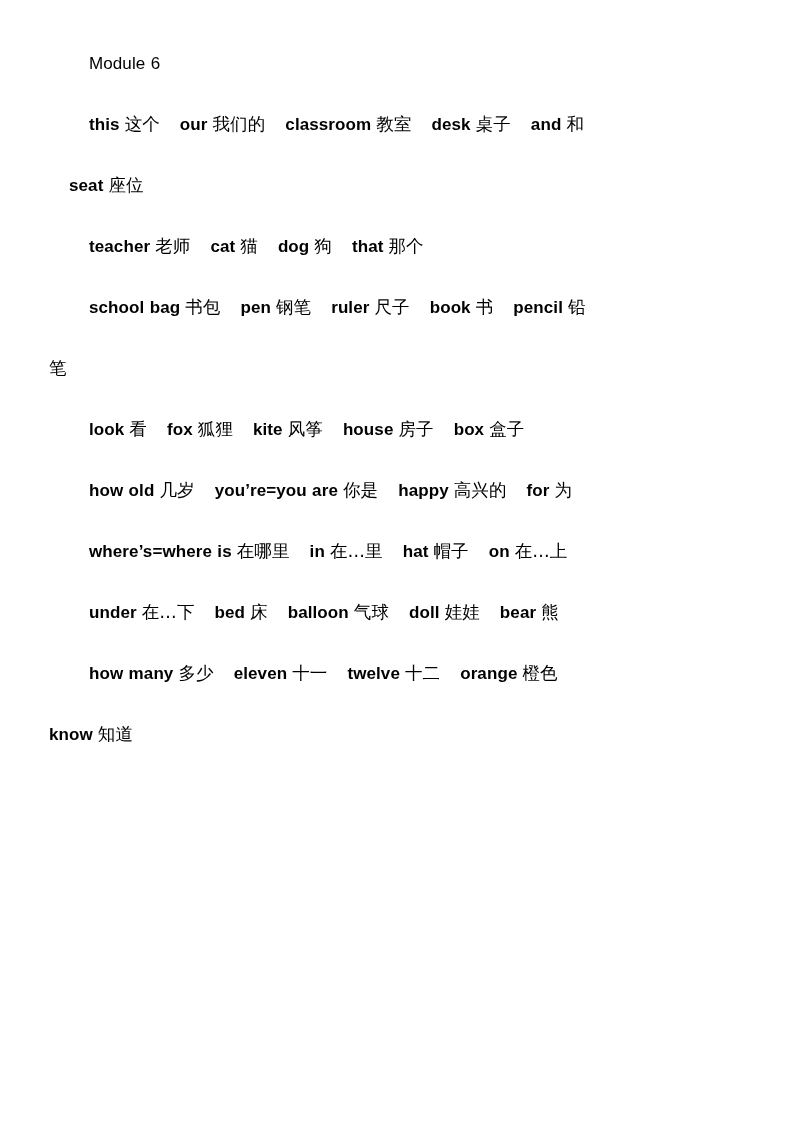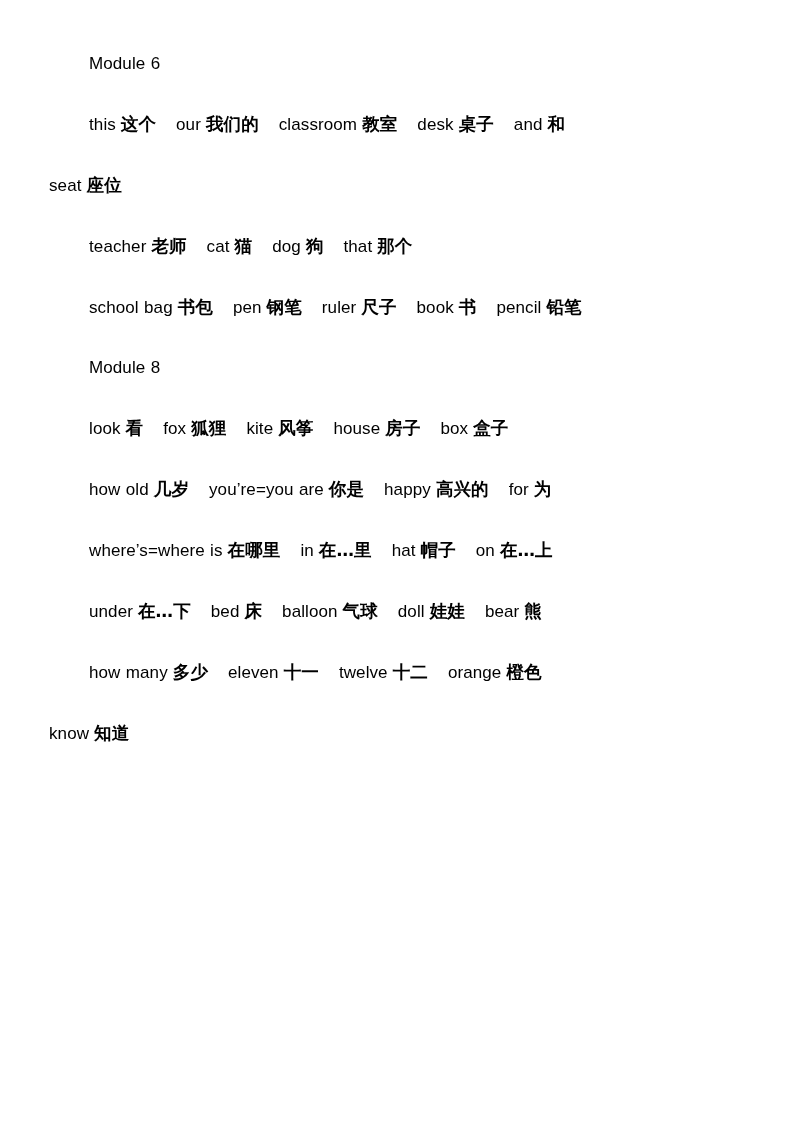--- a/index.html
+++ b/index.html
@@ -46,28 +46,28 @@
   }
 
   
   .para.flush {
     text-indent: 0;
   }
 
   
   .en {
     font-family: "Liberation Sans", "DejaVu Sans", sans-serif;
-    font-weight: 400;
+    font-weight: 700;
     font-size: 17px;
   }
 
   
   .cn {
     font-family: "DejaVu Sans", "Liberation Sans", sans-serif;
-    font-weight: 700;
+    font-weight: 400;
     font-size: 17.5px;
     margin-top: 26px;
   }
 
   .heading .en {
     font-weight: 500;
   }
 
   
   .gap-s { display: inline-block; width: 5px; }
@@ -75,20 +75,19 @@
 </style>
 </head>
 <body>
 
 <div id="page">
   <div id="content">
       <p class="para heading"><span class="en">Module 6</span></p>
       <p class="para"><span><span class="en">this</span><span class="gap-s"></span><span class="cn">这个</span></span><span class="gap-l"></span><span><span class="en">our</span><span class="gap-s"></span><span class="cn">我们的</span></span><span class="gap-l"></span><span><span class="en">classroom</span><span class="gap-s"></span><span class="cn">教室</span></span><span class="gap-l"></span><span><span class="en">desk</span><span class="gap-s"></span><span class="cn">桌子</span></span><span class="gap-l"></span><span><span class="en">and</span><span class="gap-s"></span><span class="cn">和</span></span><span class="gap-l"></span><span><span class="en">seat</span><span class="gap-s"></span><span class="cn">座位</span></span></p>
       <p class="para"><span><span class="en">teacher</span><span class="gap-s"></span><span class="cn">老师</span></span><span class="gap-l"></span><span><span class="en">cat</span><span class="gap-s"></span><span class="cn">猫</span></span><span class="gap-l"></span><span><span class="en">dog</span><span class="gap-s"></span><span class="cn">狗</span></span><span class="gap-l"></span><span><span class="en">that</span><span class="gap-s"></span><span class="cn">那个</span></span></p>
       <p class="para"><span><span class="en">school bag</span><span class="gap-s"></span><span class="cn">书包</span></span><span class="gap-l"></span><span><span class="en">pen</span><span class="gap-s"></span><span class="cn">钢笔</span></span><span class="gap-l"></span><span><span class="en">ruler</span><span class="gap-s"></span><span class="cn">尺子</span></span><span class="gap-l"></span><span><span class="en">book</span><span class="gap-s"></span><span class="cn">书</span></span><span class="gap-l"></span><span><span class="en">pencil</span><span class="gap-s"></span><span class="cn">铅笔</span></span></p>
-      <p class="para heading"><span class="en">Module 8</span></p>
       <p class="para"><span><span class="en">look</span><span class="gap-s"></span><span class="cn">看</span></span><span class="gap-l"></span><span><span class="en">fox</span><span class="gap-s"></span><span class="cn">狐狸</span></span><span class="gap-l"></span><span><span class="en">kite</span><span class="gap-s"></span><span class="cn">风筝</span></span><span class="gap-l"></span><span><span class="en">house</span><span class="gap-s"></span><span class="cn">房子</span></span><span class="gap-l"></span><span><span class="en">box</span><span class="gap-s"></span><span class="cn">盒子</span></span></p>
       <p class="para"><span><span class="en">how old</span><span class="gap-s"></span><span class="cn">几岁</span></span><span class="gap-l"></span><span><span class="en">you’re=you are</span><span class="gap-s"></span><span class="cn">你是</span></span><span class="gap-l"></span><span><span class="en">happy</span><span class="gap-s"></span><span class="cn">高兴的</span></span><span class="gap-l"></span><span><span class="en">for</span><span class="gap-s"></span><span class="cn">为</span></span></p>
       <p class="para"><span><span class="en">where’s=where is</span><span class="gap-s"></span><span class="cn">在哪里</span></span><span class="gap-l"></span><span><span class="en">in</span><span class="gap-s"></span><span class="cn">在…里</span></span><span class="gap-l"></span><span><span class="en">hat</span><span class="gap-s"></span><span class="cn">帽子</span></span><span class="gap-l"></span><span><span class="en">on</span><span class="gap-s"></span><span class="cn">在…上</span></span></p>
       <p class="para"><span><span class="en">under</span><span class="gap-s"></span><span class="cn">在…下</span></span><span class="gap-l"></span><span><span class="en">bed</span><span class="gap-s"></span><span class="cn">床</span></span><span class="gap-l"></span><span><span class="en">balloon</span><span class="gap-s"></span><span class="cn">气球</span></span><span class="gap-l"></span><span><span class="en">doll</span><span class="gap-s"></span><span class="cn">娃娃</span></span><span class="gap-l"></span><span><span class="en">bear</span><span class="gap-s"></span><span class="cn">熊</span></span></p>
       <p class="para"><span><span class="en">how many</span><span class="gap-s"></span><span class="cn">多少</span></span><span class="gap-l"></span><span><span class="en">eleven</span><span class="gap-s"></span><span class="cn">十一</span></span><span class="gap-l"></span><span><span class="en">twelve</span><span class="gap-s"></span><span class="cn">十二</span></span><span class="gap-l"></span><span><span class="en">orange</span><span class="gap-s"></span><span class="cn">橙色</span></span><span class="gap-l"></span><span><span class="en">know</span><span class="gap-s"></span><span class="cn">知道</span></span></p>
     </div>
 </div>
 
 </body></html>

